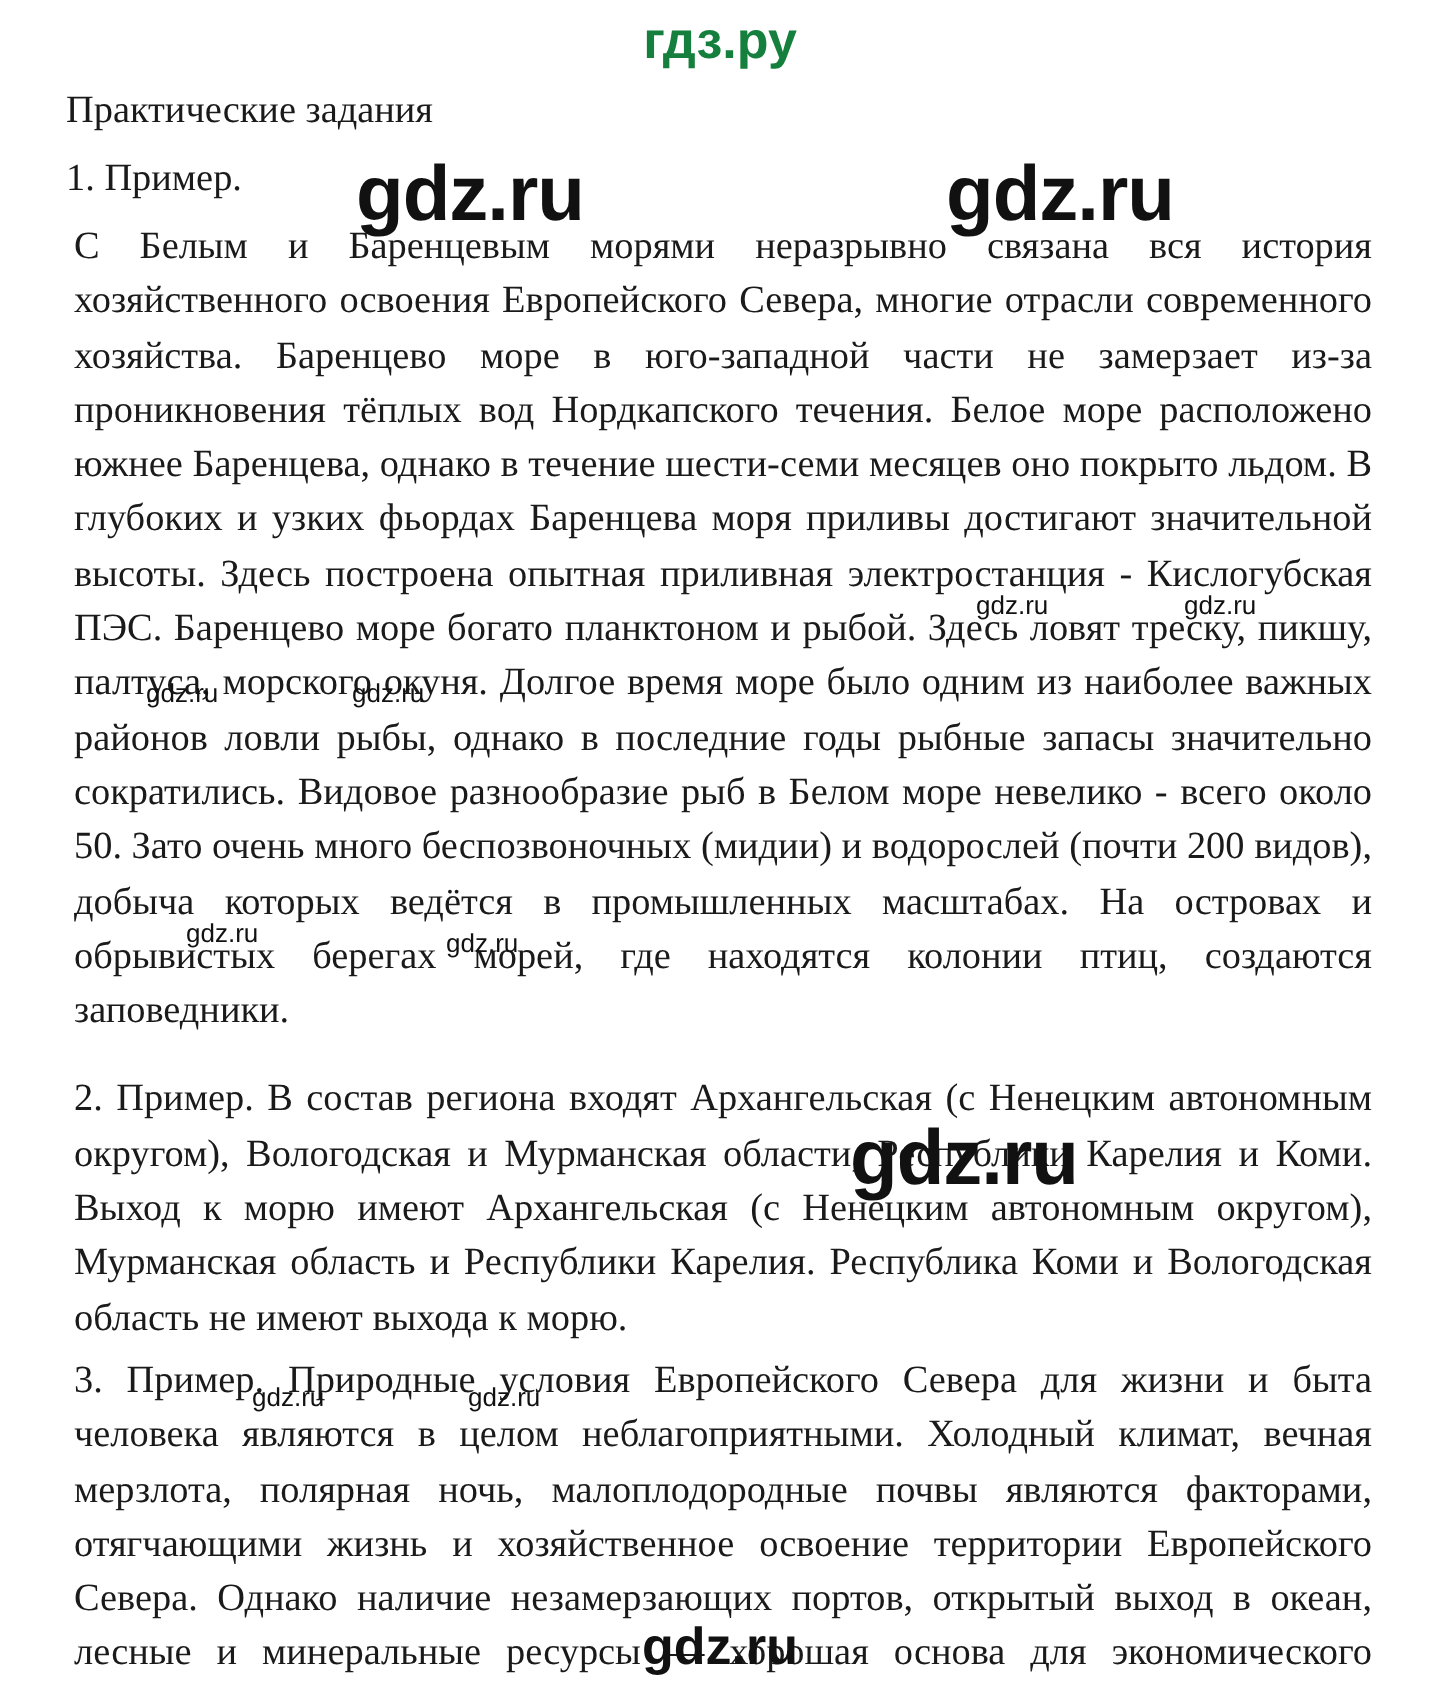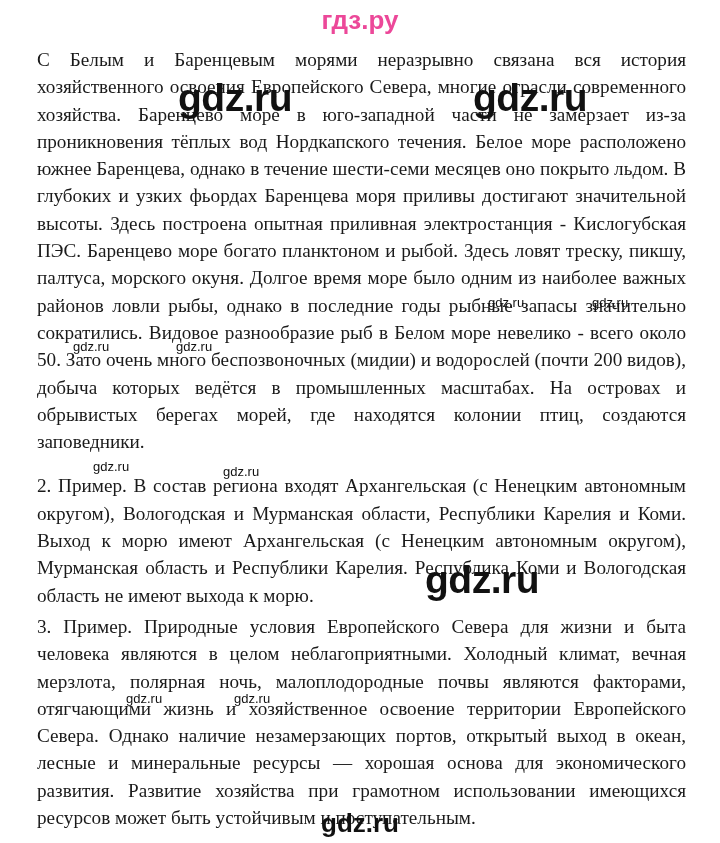--- a/index.html
+++ b/index.html
@@ -1,20 +1,20 @@
 <!DOCTYPE html>
 <html><head>
 <meta charset="utf-8">
 <style>
   html, body { margin: 0; padding: 0; background: #ffffff; }
   body { width: 720px; height: 843px; position: relative; overflow: hidden; }
   .site-title {
     position: absolute; left: 0; top: 0; width: 720px; text-align: center;
     font-family: "Liberation Sans", sans-serif; font-weight: bold; font-size: 26px;
-    color: #ec4899; line-height: 34px; margin-top: 3px;
+    color: #15803d; line-height: 34px; margin-top: 3px;
   }
   .doc {
     position: absolute; left: 33px; top: 42px; width: 657px;
     font-family: "Liberation Serif", serif; font-size: 19.2px; color: #1a1a1a;
   }
   .section-heading { margin: 0; line-height: 27px; height: 34px; }
   .item-heading { margin: 0; line-height: 27px; height: 30px; }
   .para { margin: 4px; line-height: 27.3px; text-align: justify; }
   .para + .para { margin-top: 6px; }
   .p2 { margin-top: 17px !important; }
@@ -31,20 +31,22 @@
     position: absolute; left: 0; width: 720px; text-align: center; top: 810px;
     font-family: "Liberation Sans", sans-serif; font-weight: bold; font-size: 26px; color: #111; line-height: 1;
   }
 </style>
 </head>
 <body>
 
 <div class="site-title">гдз.ру</div>
 
 <div class="doc">
+  <p class="section-heading">Практические задания</p>
+  <p class="item-heading">1. Пример.</p>
   <p class="para">С Белым и Баренцевым морями неразрывно связана вся история хозяйственного освоения Европейского Севера, многие отрасли современного хозяйства. Баренцево море в юго-западной части не замерзает из-за проникновения тёплых вод Нордкапского течения. Белое море расположено южнее Баренцева, однако в течение шести-семи месяцев оно покрыто льдом. В глубоких и узких фьордах Баренцева моря приливы достигают значительной высоты. Здесь построена опытная приливная электростанция - Кислогубская ПЭС. Баренцево море богато планктоном и рыбой. Здесь ловят треску, пикшу, палтуса, морского окуня. Долгое время море было одним из наиболее важных районов ловли рыбы, однако в последние годы рыбные запасы значительно сократились. Видовое разнообразие рыб в Белом море невелико - всего около 50. Зато очень много беспозвоночных (мидии) и водорослей (почти 200 видов), добыча которых ведётся в промышленных масштабах. На островах и обрывистых берегах морей, где находятся колонии птиц, создаются заповедники.</p>
   <p class="para p2">2. Пример. В состав региона входят Архангельская (с Ненецким автономным округом), Вологодская и Мурманская области, Республики Карелия и Коми. Выход к морю имеют Архангельская (с Ненецким автономным округом), Мурманская область и Республики Карелия. Республика Коми и Вологодская область не имеют выхода к морю.</p>
   <p class="para p3">3. Пример. Природные условия Европейского Севера для жизни и быта человека являются в целом неблагоприятными. Холодный климат, вечная мерзлота, полярная ночь, малоплодородные почвы являются факторами, отягчающими жизнь и хозяйственное освоение территории Европейского Севера. Однако наличие незамерзающих портов, открытый выход в океан, лесные и минеральные ресурсы — хорошая основа для экономического развития. Развитие хозяйства при грамотном использовании имеющихся ресурсов может быть устойчивым и поступательным.</p>
 </div>
 
 <div class="wm-big" style="left:178px; top:78px;">gdz.ru</div>
 <div class="wm-big" style="left:473px; top:78px;">gdz.ru</div>
 <div class="wm-big" style="left:425px; top:560px;">gdz.ru</div>
 
 <div class="wm-small" style="left:488px; top:296px;">gdz.ru</div>

